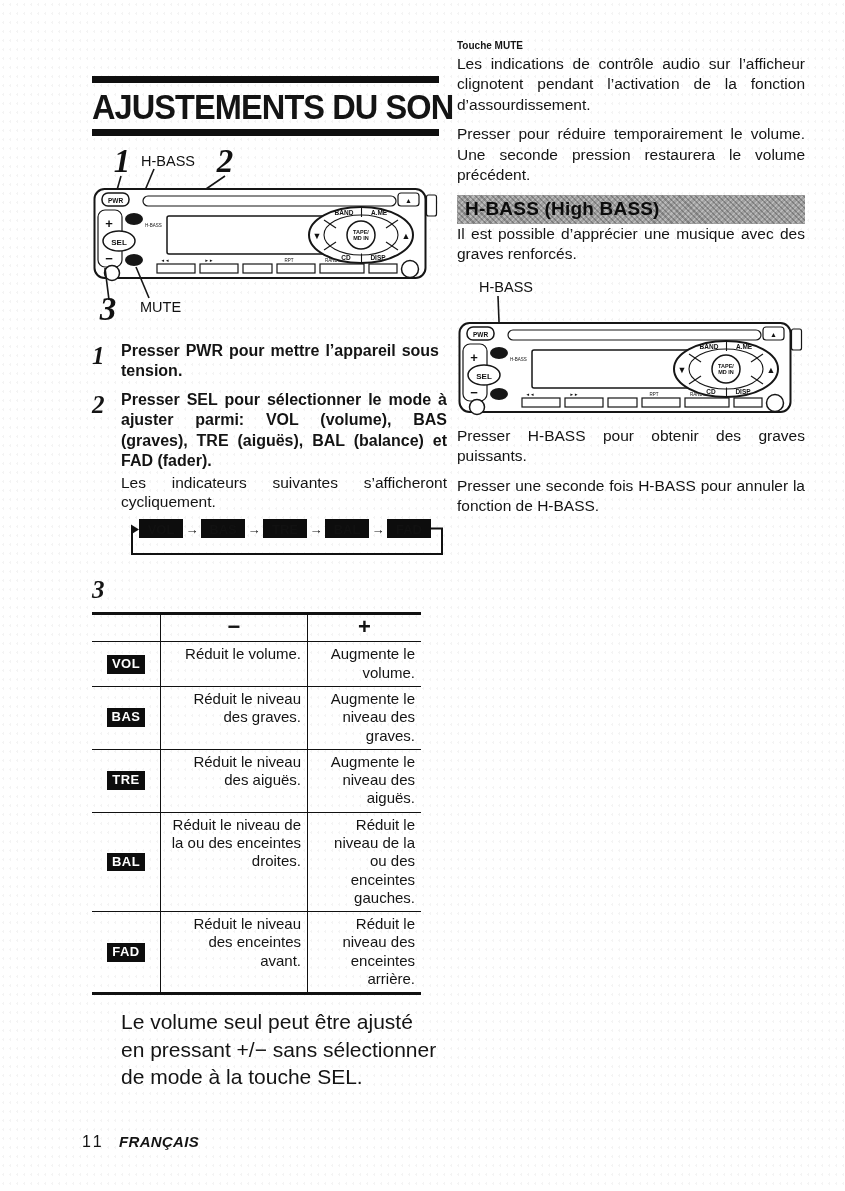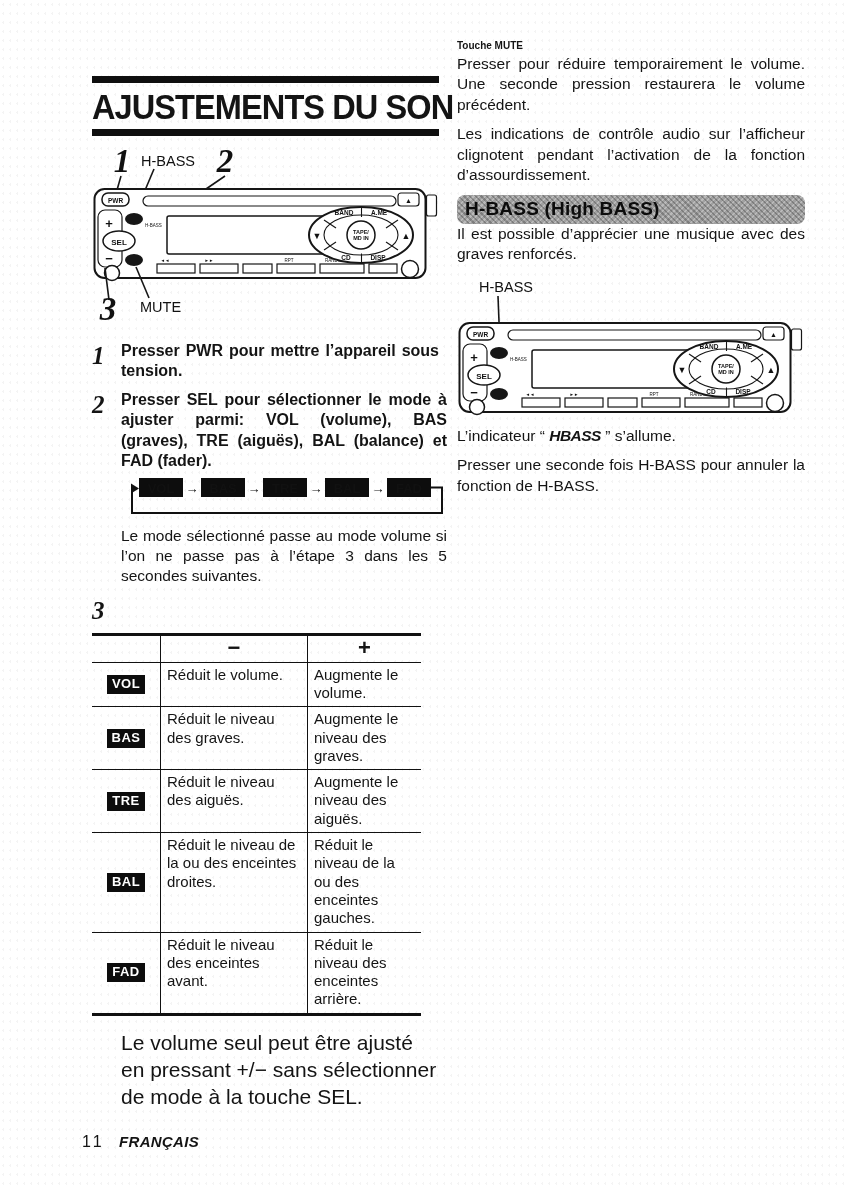--- a/index.html
+++ b/index.html
@@ -29,30 +29,30 @@
 
   p.body{font-size:15.5px;line-height:1.32;text-align:justify;margin:0 0 9px;}
   h3.sub-heading{font-size:10px;font-weight:bold;margin:0 0 3px;}
 
   .section-bar{
     margin-top:1px;height:26px;padding:3px 0 0 8px;
     background-color:#a0a0a0;
     background-image:
       repeating-linear-gradient(45deg, rgba(0,0,0,0.22) 0 1.5px, transparent 1.5px 4px),
       repeating-linear-gradient(135deg, rgba(255,255,255,0.28) 0 1.5px, transparent 1.5px 4px);
-    font-size:19px;font-weight:bold;color:#0c0c0c;letter-spacing:0.2px;border-radius:8px;
+    font-size:19px;font-weight:bold;color:#0c0c0c;letter-spacing:0.2px;
   }
 
   .intro{margin-top:13px;}
 
   table.audio{border-collapse:collapse;width:329px;margin-top:10px;
     border-top:3px solid #111;border-bottom:3px solid #111;}
   table.audio th, table.audio td{
     border:1.5px solid #111;padding:3px 6px 4px;font-size:15px;line-height:1.22;
-    vertical-align:top;text-align:left;font-weight:normal;}
+    vertical-align:top;text-align:right;font-weight:normal;}
   table.audio tr > *:first-child{border-left:none;}
   table.audio tr > *:last-child{border-right:none;}
   table.audio .c-mode{width:56px;text-align:center;vertical-align:middle;}
   table.audio .c-minus{width:134px;}
   table.audio th.hdr{font-size:22px;font-weight:bold;text-align:center;padding:0 0 2px;line-height:1.1;}
   .badge{display:inline-block;background:#0d0d0d;color:#fff;font-weight:bold;font-size:13px;
     padding:1px 5px 2px;letter-spacing:0.5px;}
 
   .note{margin:13px 0 0 29px;font-size:21px;line-height:1.3;}
 
@@ -149,20 +149,21 @@
   <div class="step">
     <div class="step-num">1</div>
     <div class="step-body"><span class="step-bold">Presser PWR pour mettre l’appareil sous tension.</span></div>
   </div>
 
   
   <div class="step">
     <div class="step-num">2</div>
     <div class="step-body">
       <span class="step-bold">Presser SEL pour sélectionner le mode à ajuster parmi: VOL (volume), BAS (graves), TRE (aiguës), BAL (balance) et FAD (fader).</span>
+      <div class="step-rest">Les indicateurs suivantes s’afficheront cycliquement.</div>
 
       
       <div class="flow-wrap">
         <svg width="322" height="42" viewBox="0 0 322 42">
           <path d="M306 11.5 L317 11.5 L317 37 L7 37 L7 12.5" fill="none" stroke="#111" stroke-width="2"></path>
           <polygon points="6,7.5 14,12.5 6,17.5" fill="#111"></polygon>
           <rect x="14" y="2" width="44" height="19" fill="#0d0d0d"></rect>
           <rect x="76" y="2" width="44" height="19" fill="#0d0d0d"></rect>
           <rect x="138" y="2" width="44" height="19" fill="#0d0d0d"></rect>
           <rect x="200" y="2" width="44" height="19" fill="#0d0d0d"></rect>
@@ -172,21 +173,20 @@
           <text x="160" y="16.5" font-size="13" font-weight="bold" fill="#fff" text-anchor="middle">TRE</text>
           <text x="222" y="16.5" font-size="13" font-weight="bold" fill="#fff" text-anchor="middle">BAL</text>
           <text x="284" y="16.5" font-size="13" font-weight="bold" fill="#fff" text-anchor="middle">FAD</text>
           <text x="67" y="16.5" font-size="13" font-weight="bold" text-anchor="middle">→</text>
           <text x="129" y="16.5" font-size="13" font-weight="bold" text-anchor="middle">→</text>
           <text x="191" y="16.5" font-size="13" font-weight="bold" text-anchor="middle">→</text>
           <text x="253" y="16.5" font-size="13" font-weight="bold" text-anchor="middle">→</text>
         </svg>
       </div>
 
-      <div class="after-flow">Le mode sélectionné passe au mode volume si l’on ne passe pas à l’étape 3 dans les 5 secondes suivantes.</div>
     </div>
   </div>
 
   
   <div class="step">
     <div class="step-num">3</div>
     <div class="step-body">
     </div>
   </div>
 
@@ -225,22 +225,22 @@
     </tr>
   </tbody>
     </table>
 
   <div class="note">Le volume seul peut être ajusté en pressant +/− sans sélectionner de mode à la touche SEL.</div>
 </div>
 
 <div class="col-right">
 
   <h3 class="sub-heading">Touche MUTE</h3>
+  <p class="body">Les indications de contrôle audio sur l’afficheur clignotent pendant l’activation de la fonction d’assourdissement.</p>
   <p class="body">Presser pour réduire temporairement le volume. Une seconde pression restaurera le volume précédent.</p>
-  <p class="body">Les indications de contrôle audio sur l’afficheur clignotent pendant l’activation de la fonction d’assourdissement.</p>
 
   <div class="section-bar">H-BASS (High BASS)</div>
 
   <p class="body intro">Il est possible d’apprécier une musique avec des graves renforcés.</p>
 
   
   <svg width="347" height="148" viewBox="0 0 347 148">
     <text class="lbl" x="22" y="18">H-BASS</text>
     <line class="callout" x1="41" y1="22" x2="43" y2="73"></line>
     <g id="faceplate-slot" transform="translate(1,46)">
@@ -287,20 +287,20 @@
         <text x="286" y="28.5" font-size="6.5" font-weight="bold" text-anchor="middle">A.ME</text>
         <text x="253" y="74" font-size="6.5" font-weight="bold" text-anchor="middle">CD</text>
         <text x="285" y="74" font-size="6.5" font-weight="bold" text-anchor="middle">DISP</text>
         <text x="224" y="53" font-size="9" text-anchor="middle">▼</text>
         <text x="313" y="53" font-size="9" text-anchor="middle">▲</text>
         <circle class="s15" cx="317" cy="83" r="8.5"></circle>
       </g>
       </g>
   </svg>
 
-  <p class="body"><span>L’indicateur “ </span><span class="hbass-logo">HBASS</span><span> ” s’allume.</span></p>
+  <p class="body">Presser H-BASS pour obtenir des graves puissants.</p>
   <p class="body">Presser une seconde fois H-BASS pour annuler la fonction de H-BASS.</p>
 </div>
 
 <div class="footer">
   <span class="page-num">11</span>
   <span class="page-lang">FRANÇAIS</span>
 </div>
 
 </body></html>

